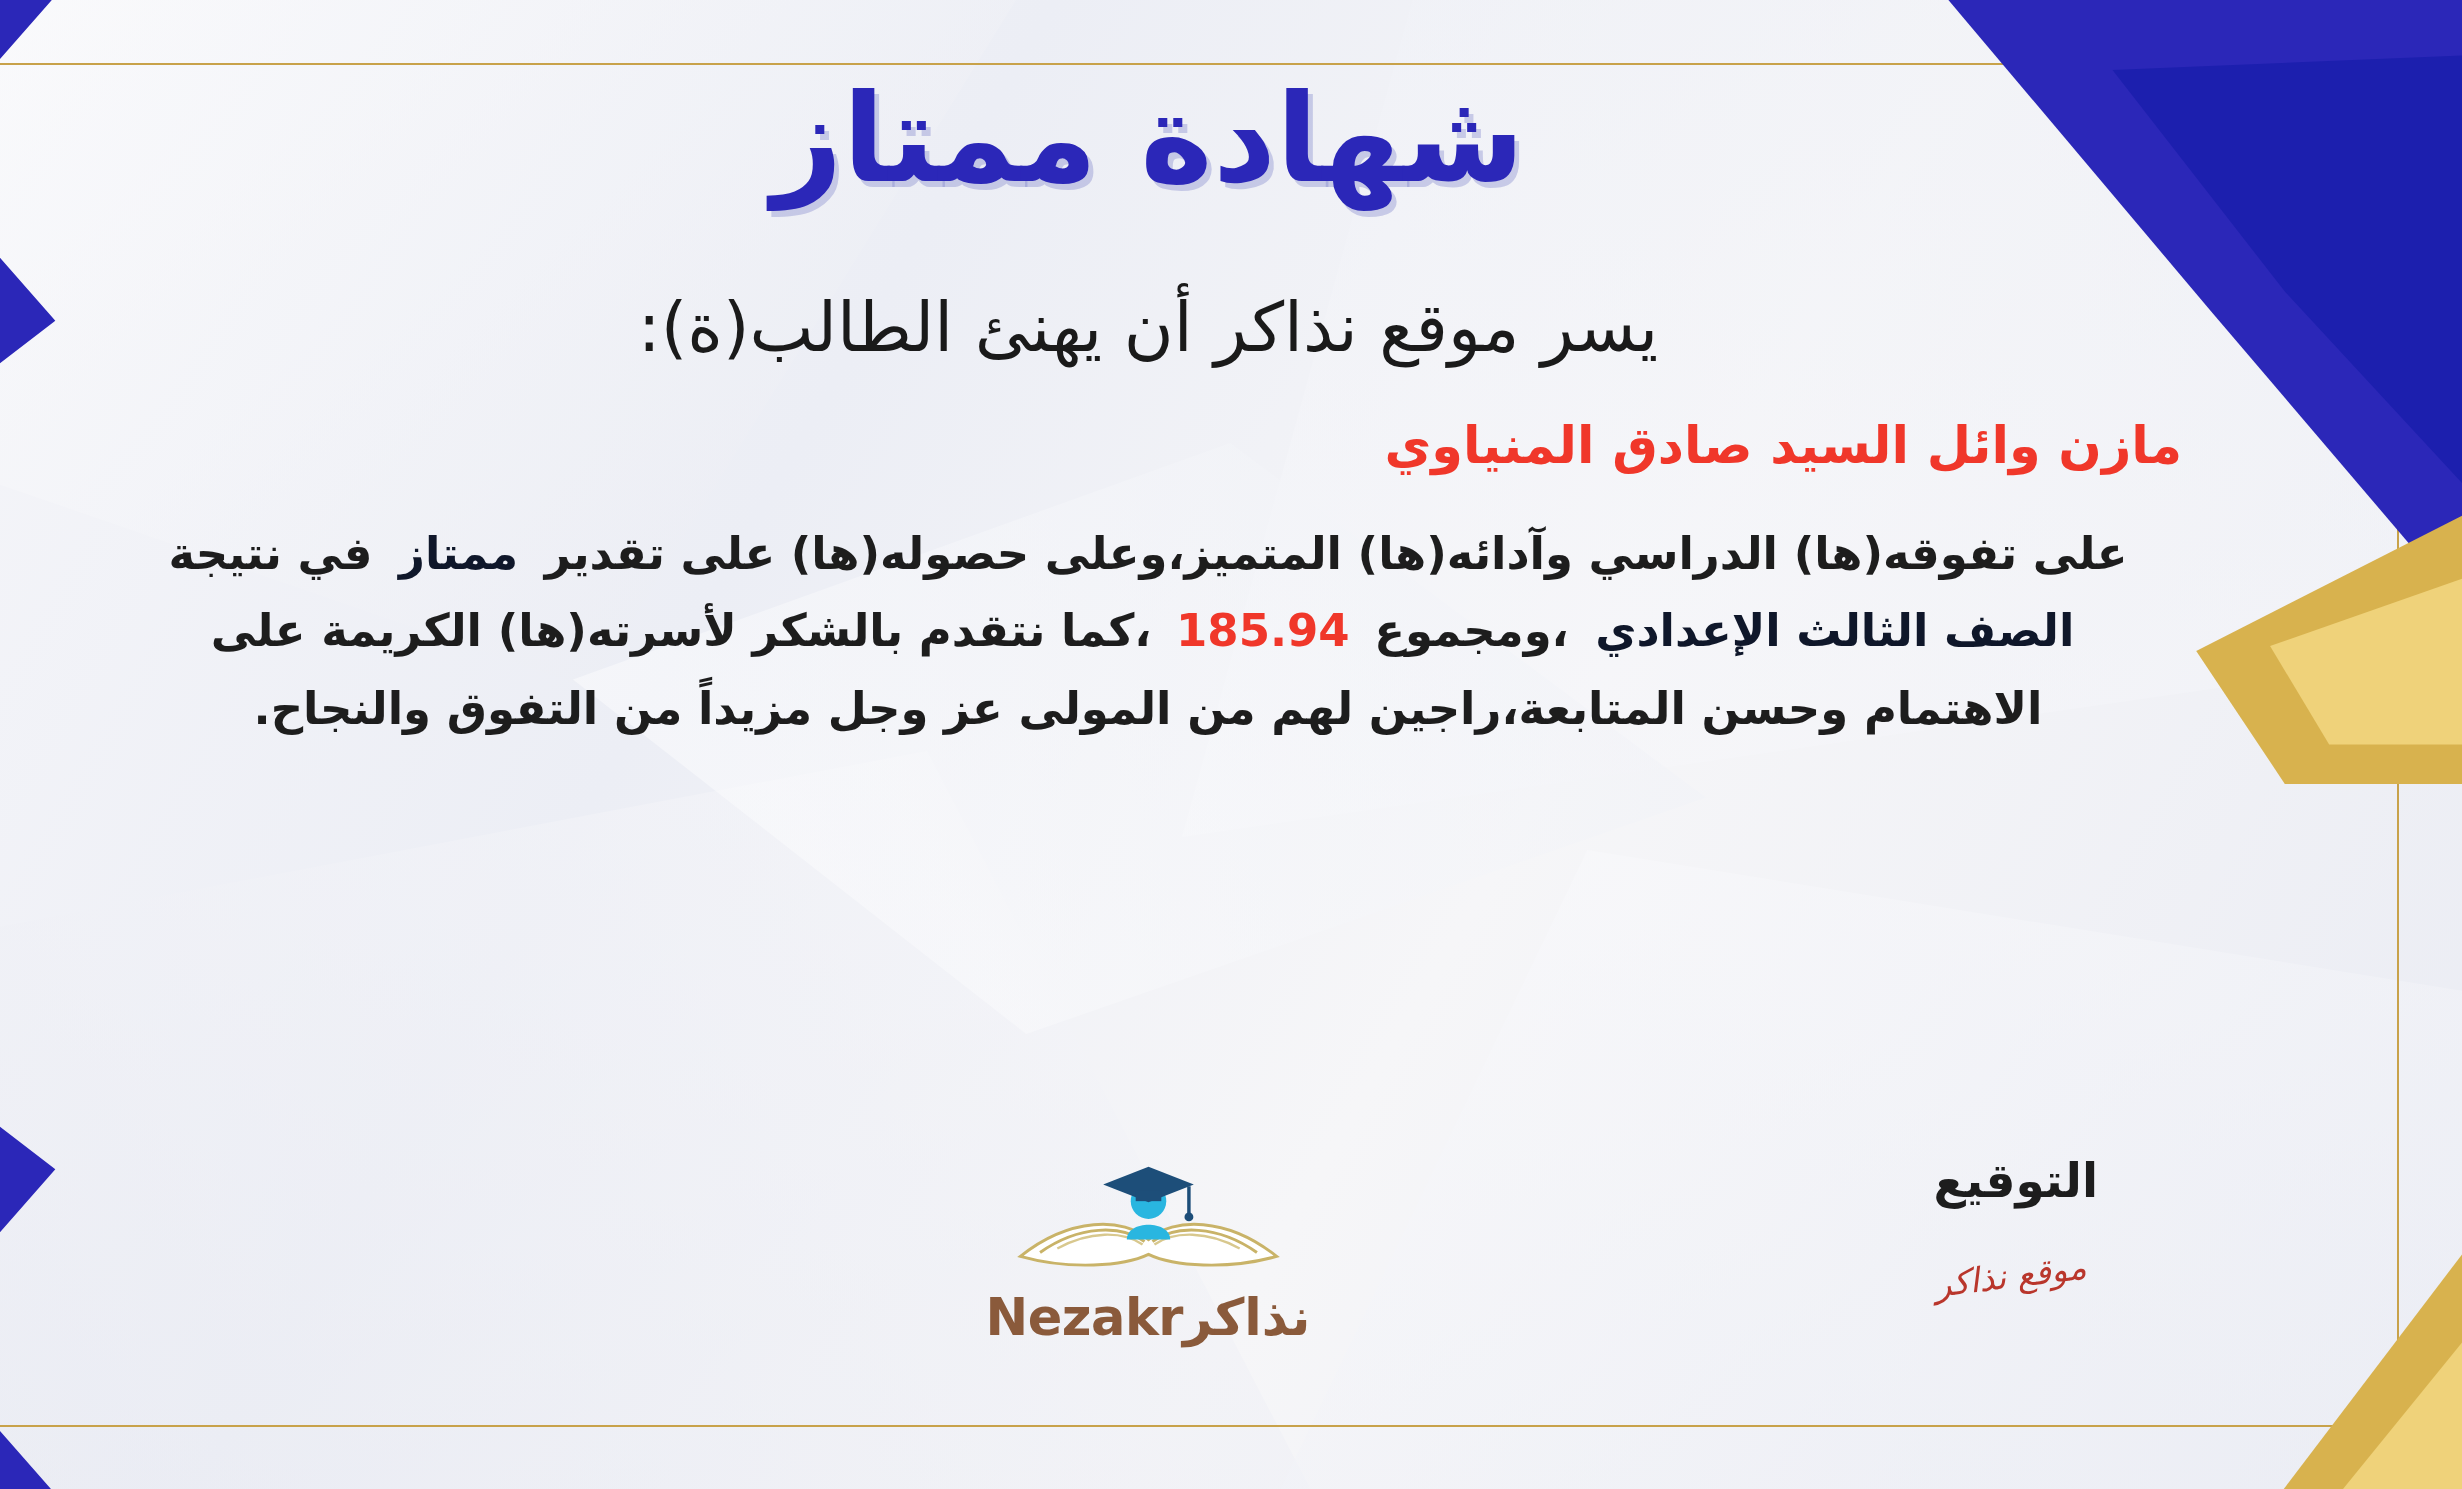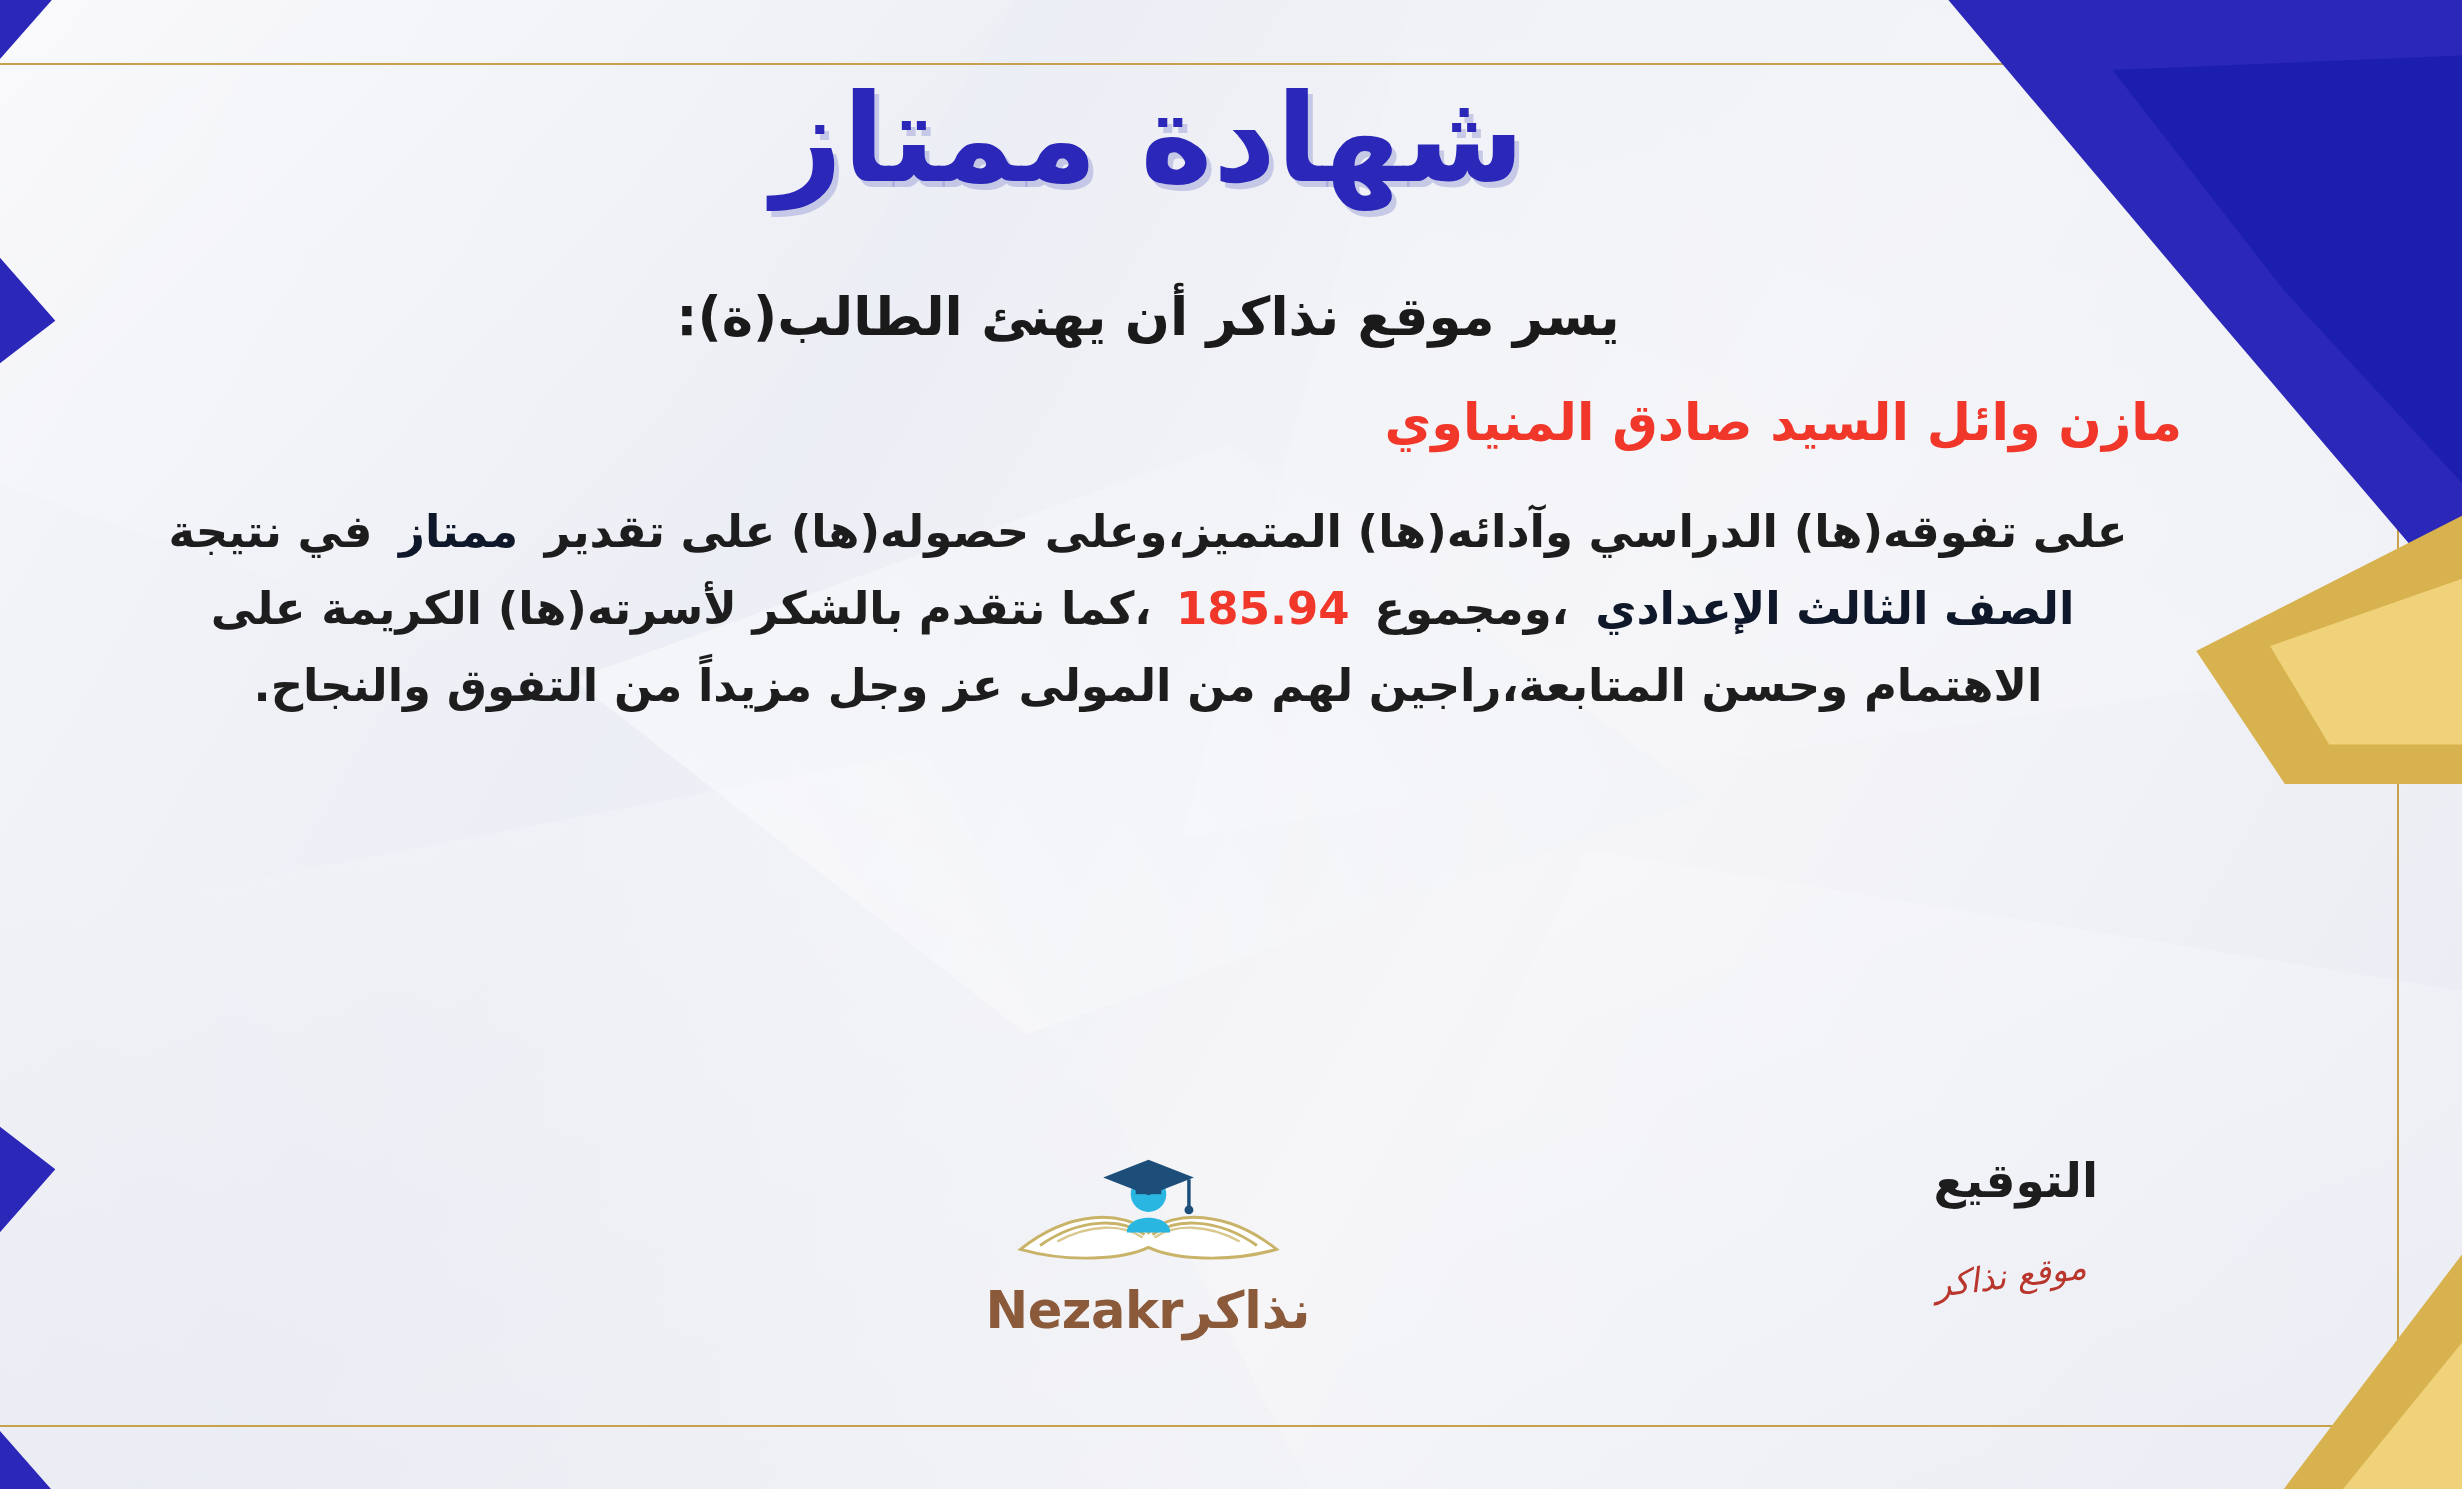--- a/index.html
+++ b/index.html
@@ -103,22 +103,22 @@
 
   .body-block {
     margin-top: 74px;
     width: 2068px;
     text-align: center;
     direction: rtl;
     color: #1d1d1d;
   }
 
   .line-greeting {
-    font-size: 53px;
-    font-weight: 700;
+    font-size: 68px;
+    font-weight: 400;
     line-height: 1.5;
     color: #1a1a1a;
   }
 
   .student-name {
     margin-top: 30.5px;
     font-size: 51px;
     font-weight: 700;
     color: #f0372a;
     line-height: 1.4;
@@ -171,21 +171,21 @@
     font-style: italic;
     font-size: 34px;
     color: #b9362c;
     transform: rotate(-7deg);
   }
 
   .brand {
     position: absolute;
     left: 50%;
     transform: translateX(-50%);
-    top: 13px;
+    top: 20px;
     width: 443px;
     text-align: center;
   }
   .brand-mark { display: block; margin: 0 auto; }
   .brand-name {
     margin-top: 4.9px;
     font-size: 51px;
     font-weight: 700;
     color: #8a5a3b;
     letter-spacing: -0.5px;

